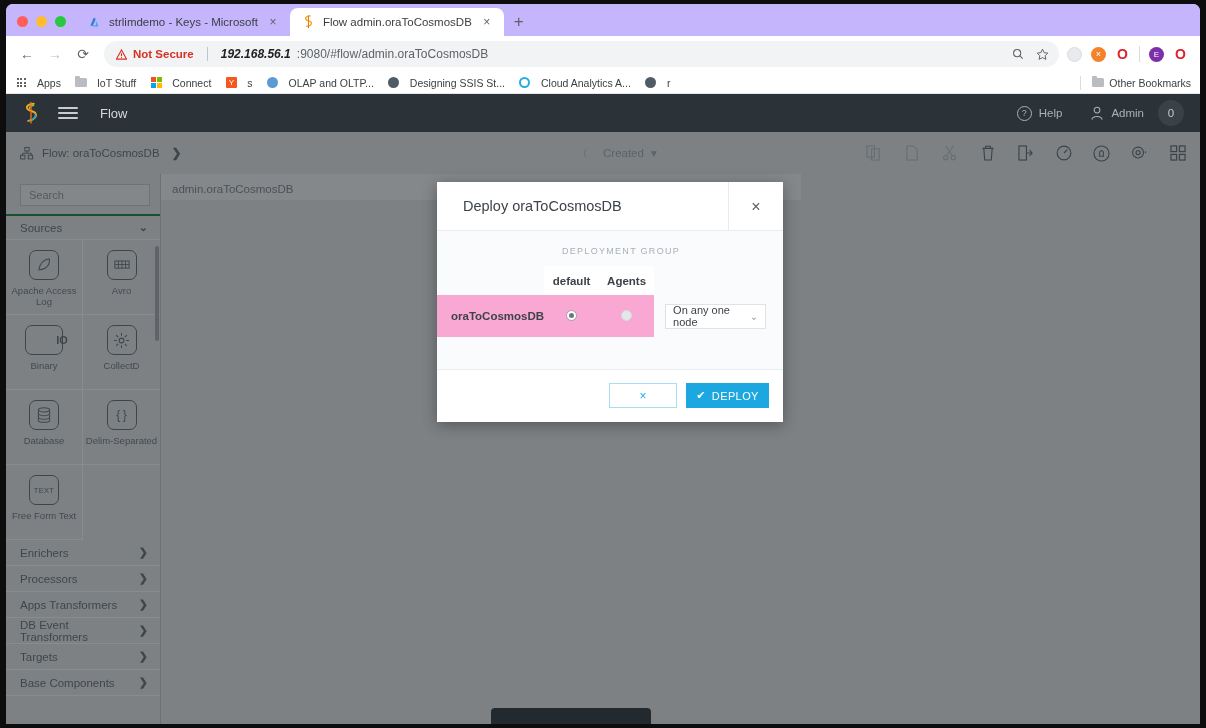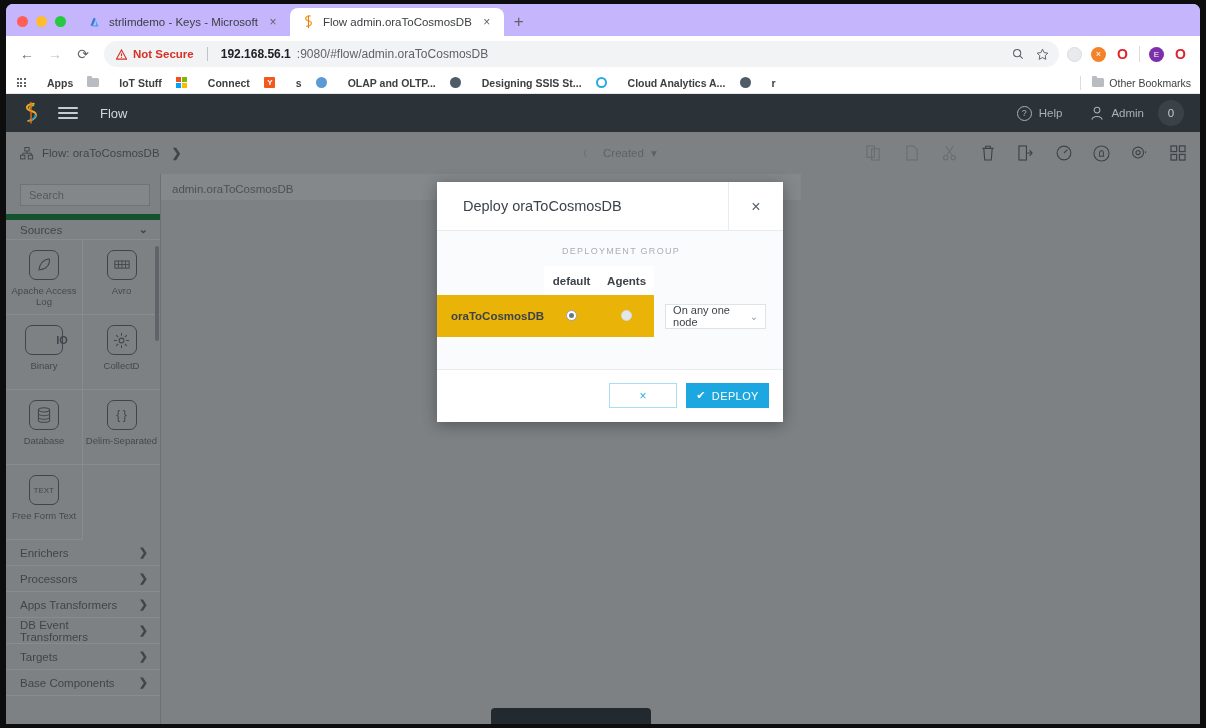--- a/index.html
+++ b/index.html
@@ -47,40 +47,40 @@
             color:#5f6368; font-size:14px; border-radius:50%; }
   .navbtn.disabled { color:#bdc1c6; }
   .omnibox {
     flex:1; height:26px; background:#f1f3f4; border-radius:13px;
     display:flex; align-items:center; padding:0 12px; margin:0 6px;
     font-size:12px; color:#202124; gap:6px; position:relative;
   }
   .warn-tri { color:#d93025; font-size:11px; line-height:1; }
   .notsecure { color:#d93025; font-weight:bold; font-size:11.5px; }
   .url-div { width:1px; height:14px; background:#c0c4c8; margin:0 7px; }
-  .url-host { color:#202124; font-weight:bold; font-size:12px; }
+  .url-host { color:#202124; font-weight:bold; font-size:12px;font-style:italic; }
   .url-rest { color:#5f6368; font-size:12px; }
   .omni-right { position:absolute; right:10px; display:flex; align-items:center; gap:12px; }
   .oicon { color:#5f6368; font-size:12px; }
   .ext-row { display:flex; align-items:center; gap:9px; padding-right:4px; }
   .ext { width:15px; height:15px; border-radius:50%; display:flex; align-items:center; justify-content:center;
          font-size:9px; color:#fff; }
   .ext-grey { background:#e8eaed; border:1px solid #dadce0; }
   .ext-orange { background:#f2832a; }
   .ext-opera { background:#fff; color:#e0222a; font-size:14px; font-weight:bold; }
   .ext-purple { background:#7b2fa8; font-size:8px; }
   .ext-divider { width:1px; height:16px; background:#dadce0; }
 
   
   .bookmarks {
     height:22px; background:#fff; display:flex; align-items:center;
     padding:0 9px; gap:14px; font-size:10.5px; color:#3c4043;
     border-bottom:1px solid #e4e6e8; position:relative;
   }
-  .bm { display:flex; align-items:flex-start; gap:20px; white-space:nowrap;font-weight:bold; }
+  .bm { display:flex; align-items:flex-start; gap:10px; white-space:nowrap; }
   .bm-ico { width:12px; height:12px; flex:0 0 12px; display:flex; align-items:center; justify-content:center; font-size:9px; }
   .bm-apps { display:grid; grid-template-columns:repeat(3,2px); grid-template-rows:repeat(3,2px); gap:1.5px; }
   .bm-apps i { width:2px; height:2px; background:#5f6368; display:block; }
   .bm-folder { width:12px; height:9px; background:#b9bdc2; border-radius:1.5px; position:relative; }
   .bm-folder:after{content:"";position:absolute;left:0;top:-2px;width:5px;height:3px;background:#b9bdc2;border-radius:1px 1px 0 0;}
   .ms-sq { display:grid; grid-template-columns:repeat(2,5px); grid-template-rows:repeat(2,5px); gap:1px; }
   .ms-sq i { display:block; width:5px; height:5px; }
   .globe { width:11px; height:11px; border-radius:50%; background:#5b9bd5; position:relative; }
   .globe.dark { background:#4f5b66; }
   .globe.cyan { background:#fff; border:2px solid #29abe2; }
@@ -116,21 +116,21 @@
   .tool { width:17px; height:17px; color:#4c5358; display:flex; align-items:center; justify-content:center; }
   .tool.dim { opacity:.45; }
 
   
   .body-row { display:flex; height:552px; }
   .sidebar { width:155px; background:#7d8184; border-right:1px solid #6d7175; position:relative; }
   .searchbox { margin:10px 10px 8px 14px; height:22px; border:1px solid #6f7377; background:#83878a;
                color:#55595c; font-size:11px; display:flex; align-items:center; padding:0 8px; }
   .sect-head { height:26px; display:flex; align-items:center; justify-content:space-between;
                padding:0 12px 0 14px; font-size:11.5px; color:#3f464b;
-               border-top:6px solid #14532d; border-bottom:1px solid #888c8f; background:#7d8184; }
+               border-top:2px solid #14532d; border-bottom:1px solid #888c8f; background:#7d8184; }
   .sect-head .cv { font-size:11px; color:#3f464b; font-weight:bold; }
   .grid { display:flex; flex-wrap:wrap; }
   .gcell { width:77px; height:75px; border-right:1px solid #888c8f; border-bottom:1px solid #888c8f;
            display:flex; flex-direction:column; align-items:center; justify-content:flex-start;
            padding-top:10px; gap:5px; }
   .gcell:nth-child(even){ border-right:none; }
   .gico { width:30px; height:30px; border:1.5px solid #3f464b; border-radius:7px;
           display:flex; align-items:center; justify-content:center; color:#3f464b; font-size:12px; }
   .glabel { font-size:9.5px; color:#43494e; text-align:center; line-height:1.18; max-width:72px; }
   .sb-scroll { position:absolute; right:1px; top:72px; width:4px; height:95px; background:#5e6468; border-radius:2px; }
@@ -153,21 +153,21 @@
   .modal-close { position:absolute; right:0; top:0; width:55px; height:49px;
                  display:flex; align-items:center; justify-content:center;
                  border-left:1px solid #e9ecef; color:#56606a; font-size:16px; }
   .modal-body { background:#fafbfc; height:138px; position:relative; }
   .dgtitle { text-align:center; font-size:9px; letter-spacing:1.3px; color:#a9b0b6; padding:15px 0 10px 0; padding-left:22px; }
   .dtable { width:100%; border-collapse:collapse; font-size:11px; }
   .dtable th, .dtable td { padding:0; }
   .dt-colhdr { height:29px; background:#fff; text-align:center; font-size:11.5px; color:#3d4349; font-weight:bold; width:55px; }
   .dt-blank { background:transparent; }
   .dt-name { text-align:left; padding-left:14px !important; font-size:11.5px; font-weight:bold; color:#3d4349; width:104px; }
-  .dt-row td { height:42px; background:#eab308; vertical-align:middle; }
+  .dt-row td { height:42px; background:#f9a8d4; vertical-align:middle; }
   .dt-row td.dt-blank { background:transparent; }
   .radio { width:11px; height:11px; border-radius:50%; border:1px solid #bcc2c7; background:#fff; display:inline-block; position:relative; }
   .radio.on { border-color:#9aa1a7; }
   .radio.on:after { content:""; position:absolute; left:2px; top:2px; width:5px; height:5px; border-radius:50%; background:#6f767c; }
   .radio.off { background:#e4e7ea; border-color:#d6dadd; }
   .nodesel { display:inline-flex; align-items:center; justify-content:space-between;
              width:101px; height:25px; border:1px solid #dfe3e6; background:#fff;
              font-size:11px; color:#3d4349; padding:0 7px; }
   .nodesel .cv { color:#9aa1a7; font-size:10px; }
   .modal-foot { height:52px; background:#fff; border-top:1px solid #e9ecef;

